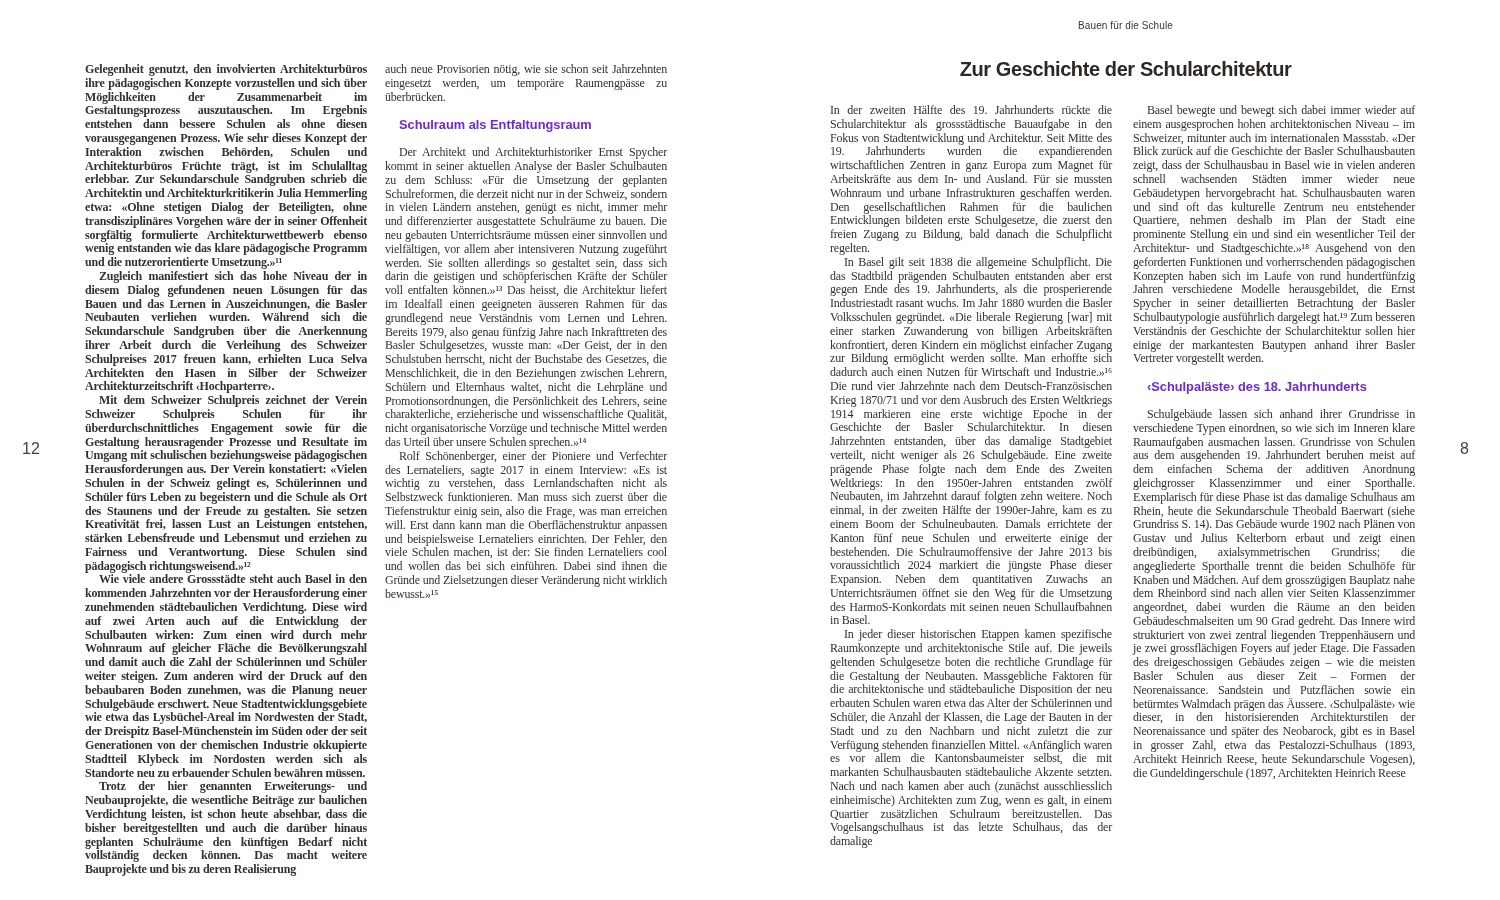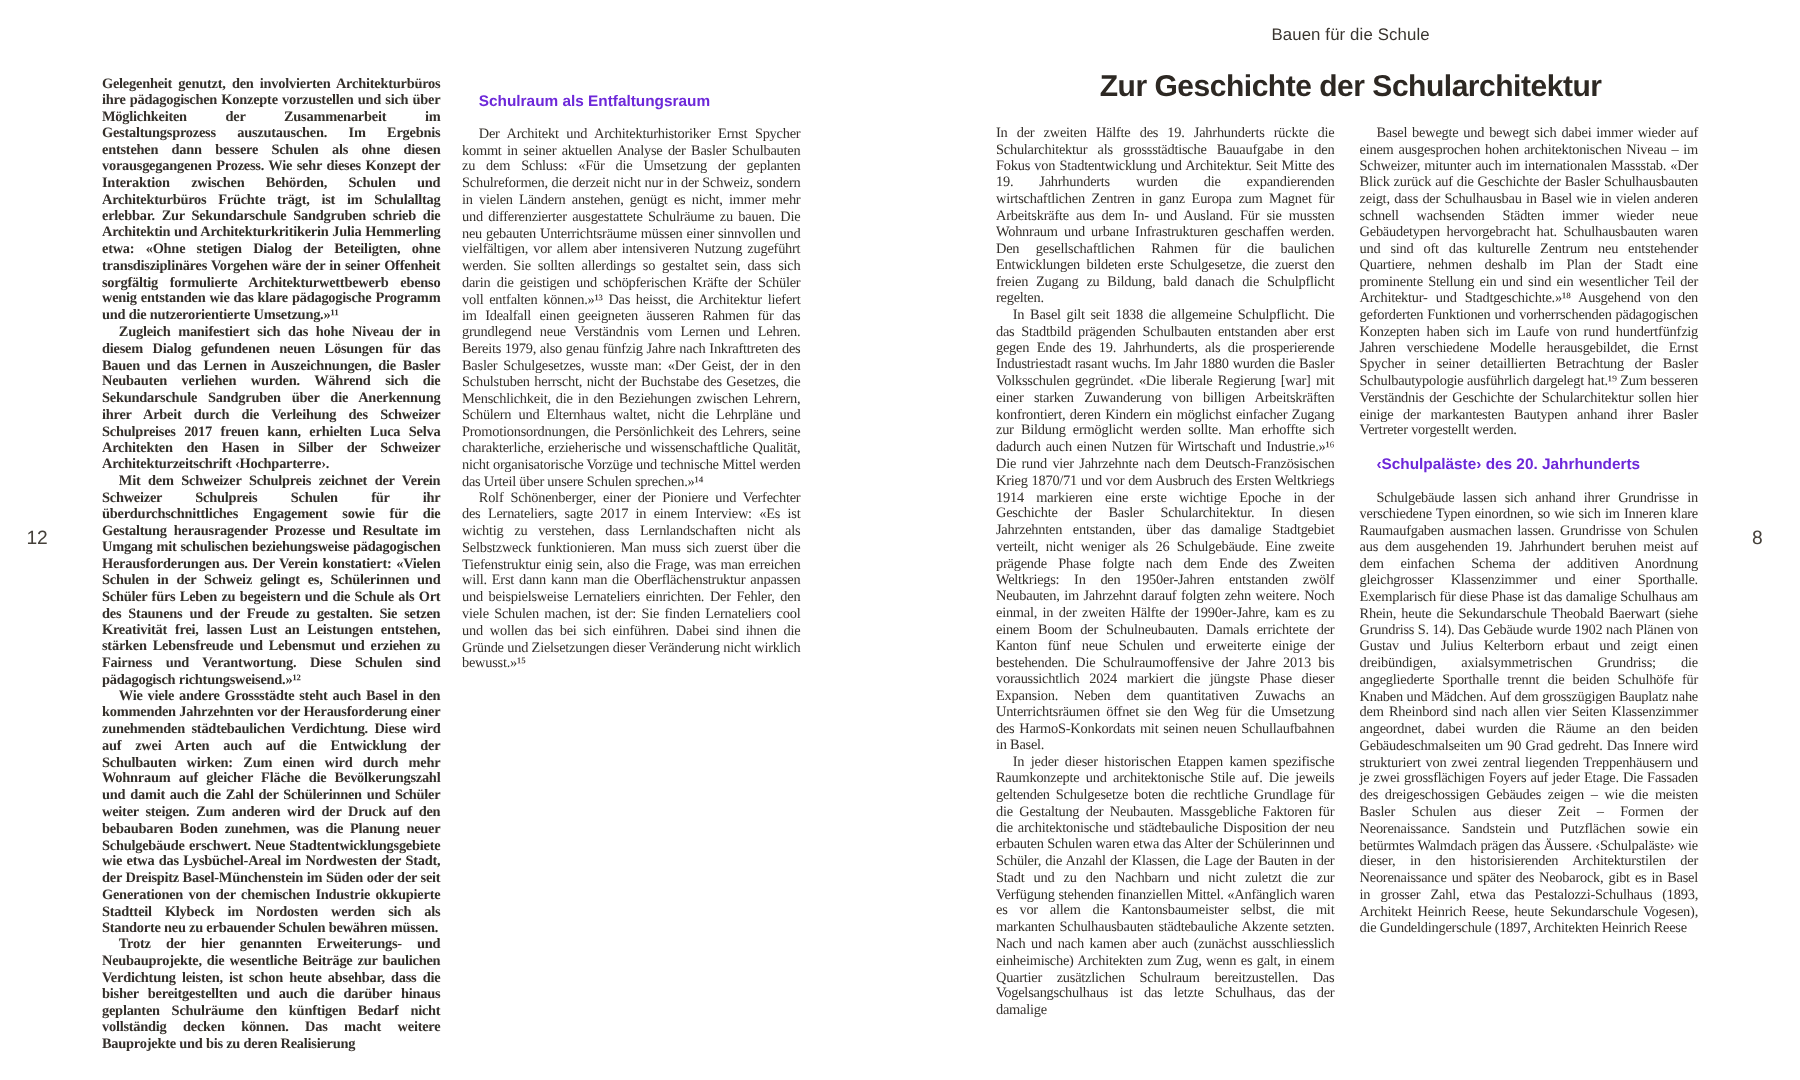--- a/index.html
+++ b/index.html
@@ -9,29 +9,29 @@
     font-family:"Liberation Serif","DejaVu Serif",serif;
     color:#35302b;
     overflow:hidden;
   }
   body { position:relative; }
 
   .running-head {
     position:absolute; top:20px; left:837px; width:577px;
     text-align:center;
     font-family:"Liberation Sans","DejaVu Sans",sans-serif;
-    font-size:14px; font-weight:500; color:#3a352f;
+    font-size:10px; font-weight:500; color:#3a352f;
     letter-spacing:0.1px;
   }
 
   .chapter-title {
     position:absolute; top:58px; left:837px; width:577px;
     text-align:center;
     font-family:"Liberation Sans","DejaVu Sans",sans-serif;
-    font-weight:bold; font-size:25px; letter-spacing:-0.4px;
+    font-weight:bold; font-size:20px; letter-spacing:-0.4px;
     color:#2d2823;
   }
 
   .pagenum {
     position:absolute; top:440px;
     font-family:Liberation Sans, sans-serif;
     font-size:16px; color:#45403a;
   }
   .pagenum.pn-left  { left:22px; }
   .pagenum.pn-right { left:1460px; }
@@ -73,28 +73,29 @@
 
 <div class="col col-l1">
   <p>Gelegenheit genutzt, den involvierten Architekturbüros ihre pädagogischen Konzepte vorzustellen und sich über Möglichkeiten der Zusammenarbeit im Gestaltungsprozess auszutauschen. Im Ergebnis entstehen dann bessere Schulen als ohne diesen vorausgegangenen Prozess. Wie sehr dieses Konzept der Interaktion zwischen Behörden, Schulen und Architekturbüros Früchte trägt, ist im Schulalltag erlebbar. Zur Sekundarschule Sandgruben schrieb die Architektin und Architekturkritikerin Julia Hemmerling etwa: «Ohne stetigen Dialog der Beteiligten, ohne transdisziplinäres Vorgehen wäre der in seiner Offenheit sorgfältig formulierte Architekturwettbewerb ebenso wenig entstanden wie das klare pädagogische Programm und die nutzerorientierte Umsetzung.»¹¹</p>
   <p class="indent">Zugleich manifestiert sich das hohe Niveau der in diesem Dialog gefundenen neuen Lösungen für das Bauen und das Lernen in Auszeichnungen, die Basler Neubauten verliehen wurden. Während sich die Sekundarschule Sandgruben über die Anerkennung ihrer Arbeit durch die Verleihung des Schweizer Schulpreises 2017 freuen kann, erhielten Luca Selva Architekten den Hasen in Silber der Schweizer Architekturzeitschrift ‹Hochparterre›.</p>
   <p class="indent">Mit dem Schweizer Schulpreis zeichnet der Verein Schweizer Schulpreis Schulen für ihr überdurchschnittliches Engagement sowie für die Gestaltung herausragender Prozesse und Resultate im Umgang mit schulischen beziehungsweise pädagogischen Herausforderungen aus. Der Verein konstatiert: «Vielen Schulen in der Schweiz gelingt es, Schülerinnen und Schüler fürs Leben zu begeistern und die Schule als Ort des Staunens und der Freude zu gestalten. Sie setzen Kreativität frei, lassen Lust an Leistungen entstehen, stärken Lebensfreude und Lebensmut und erziehen zu Fairness und Verantwortung. Diese Schulen sind pädagogisch richtungsweisend.»¹²</p>
   <p class="indent">Wie viele andere Grossstädte steht auch Basel in den kommenden Jahrzehnten vor der Herausforderung einer zunehmenden städtebaulichen Verdichtung. Diese wird auf zwei Arten auch auf die Entwicklung der Schulbauten wirken: Zum einen wird durch mehr Wohnraum auf gleicher Fläche die Bevölkerungszahl und damit auch die Zahl der Schülerinnen und Schüler weiter steigen. Zum anderen wird der Druck auf den bebaubaren Boden zunehmen, was die Planung neuer Schulgebäude erschwert. Neue Stadtentwicklungsgebiete wie etwa das Lysbüchel-Areal im Nordwesten der Stadt, der Dreispitz Basel-Münchenstein im Süden oder der seit Generationen von der chemischen Industrie okkupierte Stadtteil Klybeck im Nordosten werden sich als Standorte neu zu erbauender Schulen bewähren müssen.</p>
   <p class="indent">Trotz der hier genannten Erweiterungs- und Neubauprojekte, die wesentliche Beiträge zur baulichen Verdichtung leisten, ist schon heute absehbar, dass die bisher bereitgestellten und auch die darüber hinaus geplanten Schulräume den künftigen Bedarf nicht vollständig decken können. Das macht weitere Bauprojekte und bis zu deren Realisierung</p>
 </div>
 
 <div class="col col-l2">
+  <p>auch neue Provisorien nötig, wie sie schon seit Jahrzehnten eingesetzt werden, um temporäre Raumengpässe zu überbrücken.</p>
   <h2 class="subhead">Schulraum als Entfaltungsraum</h2>
   <p class="indent">Der Architekt und Architekturhistoriker Ernst Spycher kommt in seiner aktuellen Analyse der Basler Schulbauten zu dem Schluss: «Für die Umsetzung der geplanten Schulreformen, die derzeit nicht nur in der Schweiz, sondern in vielen Ländern anstehen, genügt es nicht, immer mehr und differenzierter ausgestattete Schulräume zu bauen. Die neu gebauten Unterrichtsräume müssen einer sinnvollen und vielfältigen, vor allem aber intensiveren Nutzung zugeführt werden. Sie sollten allerdings so gestaltet sein, dass sich darin die geistigen und schöpferischen Kräfte der Schüler voll entfalten können.»¹³ Das heisst, die Architektur liefert im Idealfall einen geeigneten äusseren Rahmen für das grundlegend neue Verständnis vom Lernen und Lehren. Bereits 1979, also genau fünfzig Jahre nach Inkrafttreten des Basler Schulgesetzes, wusste man: «Der Geist, der in den Schulstuben herrscht, nicht der Buchstabe des Gesetzes, die Menschlichkeit, die in den Beziehungen zwischen Lehrern, Schülern und Elternhaus waltet, nicht die Lehrpläne und Promotionsordnungen, die Persönlichkeit des Lehrers, seine charakterliche, erzieherische und wissenschaftliche Qualität, nicht organisatorische Vorzüge und technische Mittel werden das Urteil über unsere Schulen sprechen.»¹⁴</p>
   <p class="indent">Rolf Schönenberger, einer der Pioniere und Verfechter des Lernateliers, sagte 2017 in einem Interview: «Es ist wichtig zu verstehen, dass Lernlandschaften nicht als Selbstzweck funktionieren. Man muss sich zuerst über die Tiefenstruktur einig sein, also die Frage, was man erreichen will. Erst dann kann man die Oberflächenstruktur anpassen und beispielsweise Lernateliers einrichten. Der Fehler, den viele Schulen machen, ist der: Sie finden Lernateliers cool und wollen das bei sich einführen. Dabei sind ihnen die Gründe und Zielsetzungen dieser Veränderung nicht wirklich bewusst.»¹⁵</p>
 </div>
 
 <div class="col col-r1">
   <p>In der zweiten Hälfte des 19. Jahrhunderts rückte die Schularchitektur als grossstädtische Bauaufgabe in den Fokus von Stadtentwicklung und Architektur. Seit Mitte des 19. Jahrhunderts wurden die expandierenden wirtschaftlichen Zentren in ganz Europa zum Magnet für Arbeitskräfte aus dem In- und Ausland. Für sie mussten Wohnraum und urbane Infrastrukturen geschaffen werden. Den gesellschaftlichen Rahmen für die baulichen Entwicklungen bildeten erste Schulgesetze, die zuerst den freien Zugang zu Bildung, bald danach die Schulpflicht regelten.</p>
   <p class="indent">In Basel gilt seit 1838 die allgemeine Schulpflicht. Die das Stadtbild prägenden Schulbauten entstanden aber erst gegen Ende des 19. Jahrhunderts, als die prosperierende Industriestadt rasant wuchs. Im Jahr 1880 wurden die Basler Volksschulen gegründet. «Die liberale Regierung [war] mit einer starken Zuwanderung von billigen Arbeitskräften konfrontiert, deren Kindern ein möglichst einfacher Zugang zur Bildung ermöglicht werden sollte. Man erhoffte sich dadurch auch einen Nutzen für Wirtschaft und Industrie.»¹⁶ Die rund vier Jahrzehnte nach dem Deutsch-Französischen Krieg 1870/71 und vor dem Ausbruch des Ersten Weltkriegs 1914 markieren eine erste wichtige Epoche in der Geschichte der Basler Schularchitektur. In diesen Jahrzehnten entstanden, über das damalige Stadtgebiet verteilt, nicht weniger als 26 Schulgebäude. Eine zweite prägende Phase folgte nach dem Ende des Zweiten Weltkriegs: In den 1950er-Jahren entstanden zwölf Neubauten, im Jahrzehnt darauf folgten zehn weitere. Noch einmal, in der zweiten Hälfte der 1990er-Jahre, kam es zu einem Boom der Schulneubauten. Damals errichtete der Kanton fünf neue Schulen und erweiterte einige der bestehenden. Die Schulraumoffensive der Jahre 2013 bis voraussichtlich 2024 markiert die jüngste Phase dieser Expansion. Neben dem quantitativen Zuwachs an Unterrichtsräumen öffnet sie den Weg für die Umsetzung des HarmoS-Konkordats mit seinen neuen Schullaufbahnen in Basel.</p>
   <p class="indent">In jeder dieser historischen Etappen kamen spezifische Raumkonzepte und architektonische Stile auf. Die jeweils geltenden Schulgesetze boten die rechtliche Grundlage für die Gestaltung der Neubauten. Massgebliche Faktoren für die architektonische und städtebauliche Disposition der neu erbauten Schulen waren etwa das Alter der Schülerinnen und Schüler, die Anzahl der Klassen, die Lage der Bauten in der Stadt und zu den Nachbarn und nicht zuletzt die zur Verfügung stehenden finanziellen Mittel. «Anfänglich waren es vor allem die Kantonsbaumeister selbst, die mit markanten Schulhausbauten städtebauliche Akzente setzten. Nach und nach kamen aber auch (zunächst ausschliesslich einheimische) Architekten zum Zug, wenn es galt, in einem Quartier zusätzlichen Schulraum bereitzustellen. Das Vogelsangschulhaus ist das letzte Schulhaus, das der damalige</p>
 </div>
 
 <div class="col col-r2">
   <p class="indent">Basel bewegte und bewegt sich dabei immer wieder auf einem ausgesprochen hohen architektonischen Niveau – im Schweizer, mitunter auch im internationalen Massstab. «Der Blick zurück auf die Geschichte der Basler Schulhausbauten zeigt, dass der Schulhausbau in Basel wie in vielen anderen schnell wachsenden Städten immer wieder neue Gebäudetypen hervorgebracht hat. Schulhausbauten waren und sind oft das kulturelle Zentrum neu entstehender Quartiere, nehmen deshalb im Plan der Stadt eine prominente Stellung ein und sind ein wesentlicher Teil der Architektur- und Stadtgeschichte.»¹⁸ Ausgehend von den geforderten Funktionen und vorherrschenden pädagogischen Konzepten haben sich im Laufe von rund hundertfünfzig Jahren verschiedene Modelle herausgebildet, die Ernst Spycher in seiner detaillierten Betrachtung der Basler Schulbautypologie ausführlich dargelegt hat.¹⁹ Zum besseren Verständnis der Geschichte der Schularchitektur sollen hier einige der markantesten Bautypen anhand ihrer Basler Vertreter vorgestellt werden.</p>
-  <h2 class="subhead">‹Schulpaläste› des 20. Jahrhunderts</h2>
+  <h2 class="subhead">‹Schulpaläste› des 18. Jahrhunderts</h2>
   <p class="indent">Schulgebäude lassen sich anhand ihrer Grundrisse in verschiedene Typen einordnen, so wie sich im Inneren klare Raumaufgaben ausmachen lassen. Grundrisse von Schulen aus dem ausgehenden 19. Jahrhundert beruhen meist auf dem einfachen Schema der additiven Anordnung gleichgrosser Klassenzimmer und einer Sporthalle. Exemplarisch für diese Phase ist das damalige Schulhaus am Rhein, heute die Sekundarschule Theobald Baerwart (siehe Grundriss S. 14). Das Gebäude wurde 1902 nach Plänen von Gustav und Julius Kelterborn erbaut und zeigt einen dreibündigen, axialsymmetrischen Grundriss; die angegliederte Sporthalle trennt die beiden Schulhöfe für Knaben und Mädchen. Auf dem grosszügigen Bauplatz nahe dem Rheinbord sind nach allen vier Seiten Klassenzimmer angeordnet, dabei wurden die Räume an den beiden Gebäudeschmalseiten um 90 Grad gedreht. Das Innere wird strukturiert von zwei zentral liegenden Treppenhäusern und je zwei grossflächigen Foyers auf jeder Etage. Die Fassaden des dreigeschossigen Gebäudes zeigen – wie die meisten Basler Schulen aus dieser Zeit – Formen der Neorenaissance. Sandstein und Putzflächen sowie ein betürmtes Walmdach prägen das Äussere. ‹Schulpaläste› wie dieser, in den historisierenden Architekturstilen der Neorenaissance und später des Neobarock, gibt es in Basel in grosser Zahl, etwa das Pestalozzi-Schulhaus (1893, Architekt Heinrich Reese, heute Sekundarschule Vogesen), die Gundeldingerschule (1897, Architekten Heinrich Reese</p>
 </div>
 
 </body></html>

